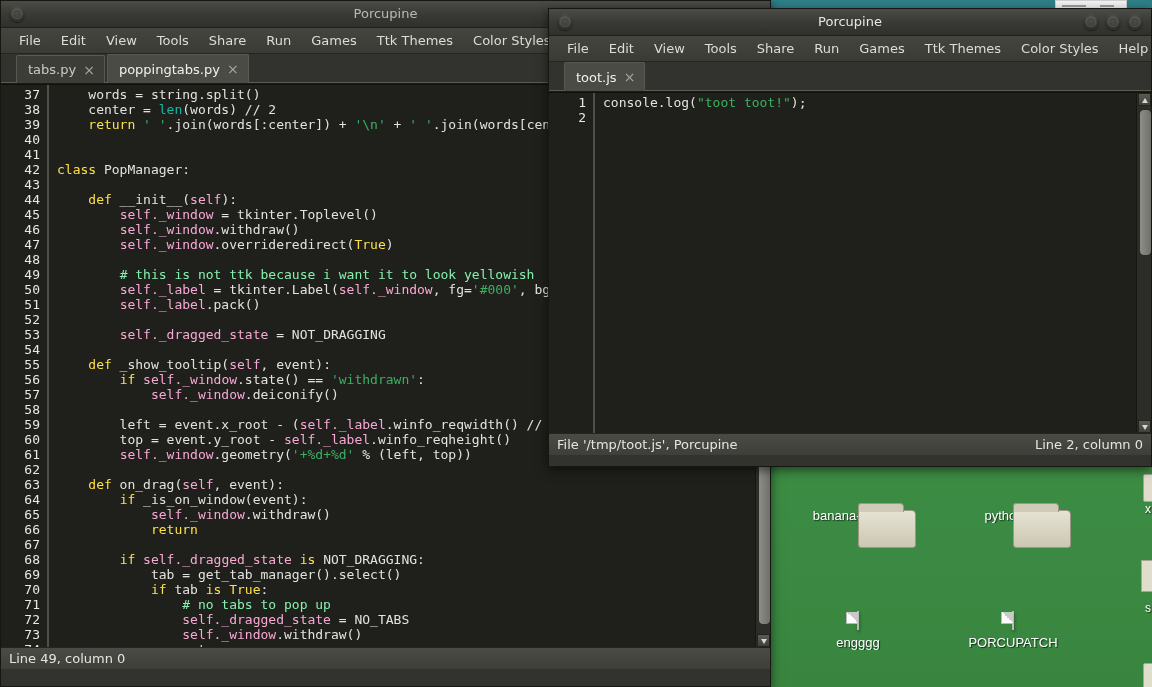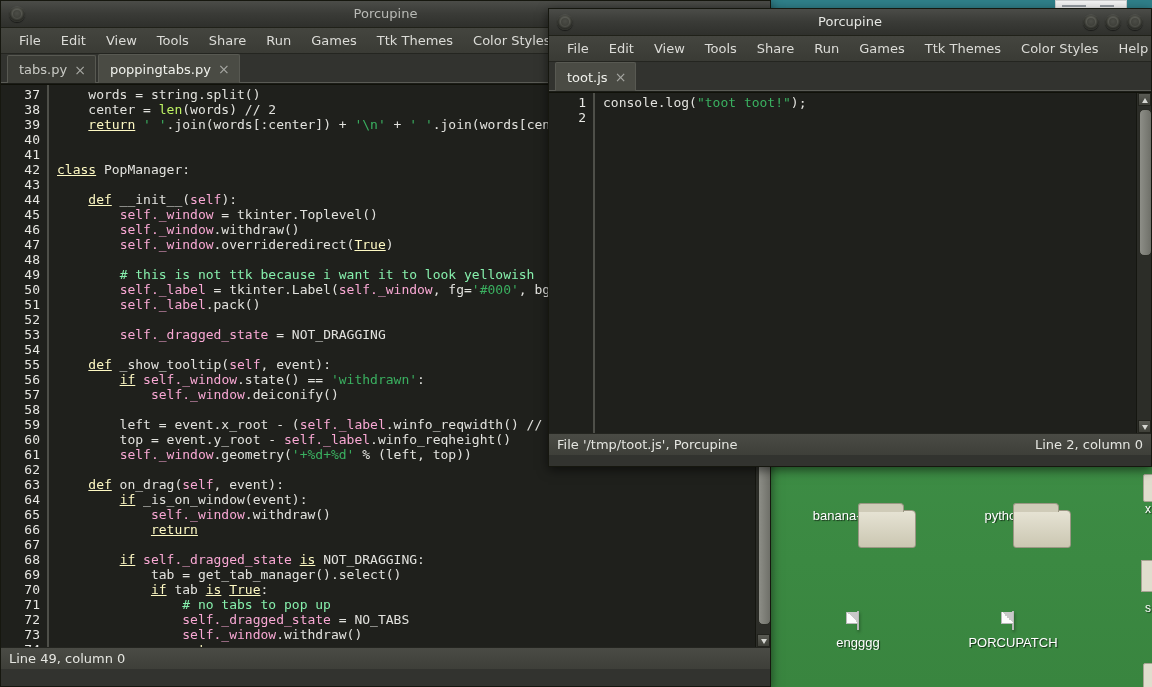--- a/index.html
+++ b/index.html
@@ -117,21 +117,21 @@
     font-size:13px; color:#dcdcd8; padding:3px 10px;
     font-family:"DejaVu Sans", sans-serif;
     white-space:nowrap; cursor:default;
   }
 
   .tabbar{
     height:30px;
     background:#32332f;
     border-bottom:1px solid #1b1c17;
     display:flex; align-items:flex-end;
-    padding-left:6px; box-sizing:border-box;
+    padding-left:15px; box-sizing:border-box;
     position:relative;
   }
   .tabbar::after{
     content:""; position:absolute; left:0; right:0; bottom:0; height:1px;
     background:#5a5b55;
   }
   .tab{
     height:27px; display:flex; align-items:center; gap:7px;
     padding:0 9px 0 11px; margin-right:2px;
     background:#3c3d37;
@@ -177,25 +177,25 @@
     flex:1;
     background:#1f201c;
     color:#e2e2de;
     font-family:"DejaVu Sans Mono", monospace;
     font-size:13px; line-height:15px;
     padding:2px 0 0 8px;
     white-space:pre;
     overflow:hidden;
     position:relative;
   }
-  .kw{ color:#fef9c3;text-decoration:underline; }
+  .kw{ color:#fde047; }
   .str{ color:#3ab060; }
   .cmt{ color:#86efac; }
   .self{ color:#f9a8d4; }
-  .fn{ color:#bef264; }
+  .fn{ color:#14b8a6; }
 
   
   .vscroll{
     width:15px;
     background:#2c2d28;
     border-left:1px solid #151610;
     position:relative;
     box-sizing:border-box;
   }
   .vscroll .arrow{

